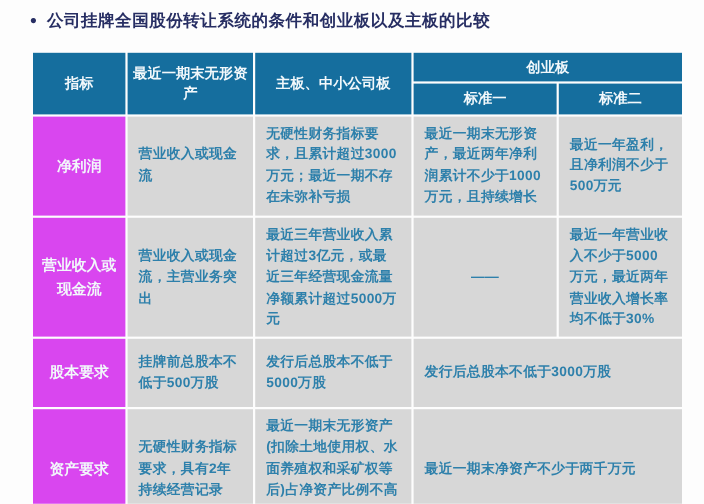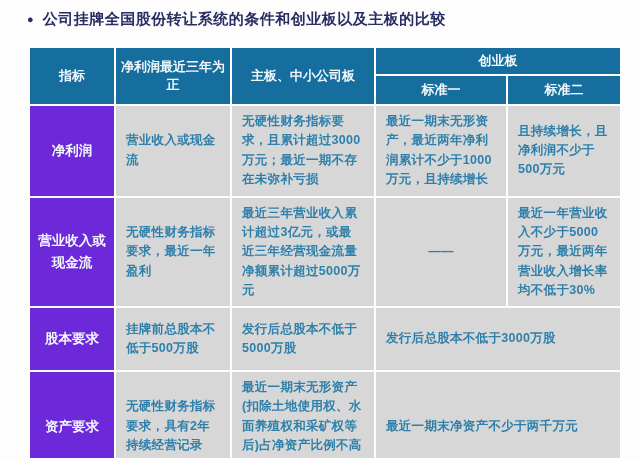--- a/index.html
+++ b/index.html
@@ -45,21 +45,21 @@
   th.hdr {
     background: #156e9e;
     color: #f2f8fb;
     font-size: 13px;
     font-weight: bold;
     text-align: center;
     padding: 2px 4px;
     line-height: 1.35;
   }
   th.rowhdr {
-    background: #6d28d9;
+    background: #d946ef;
     color: #f2f8fb;
     font-size: 13.5px;
     font-weight: bold;
     text-align: center;
     padding: 20px 8px;
     line-height: 1.6;
   }
   td.cell {
     background: #d7d7d7;
     color: #2e80ab;
@@ -90,40 +90,40 @@
   <colgroup>
     <col style="width:84px">
     <col style="width:114px">
     <col style="width:142px">
     <col style="width:130px">
     <col style="width:112px">
   </colgroup>
   <thead>
     <tr class="hr1">
       <th class="hdr" rowspan="2">指标</th>
-      <th class="hdr" rowspan="2">净利润最近三年为正</th>
+      <th class="hdr" rowspan="2">最近一期末无形资产</th>
       <th class="hdr" rowspan="2">主板、中小公司板</th>
       <th class="hdr" colspan="2">创业板</th>
     </tr>
     <tr class="hr2">
       <th class="hdr">标准一</th>
       <th class="hdr">标准二</th>
     </tr>
   </thead>
   <tbody>
     <tr class="r1">
       <th class="rowhdr">净利润</th>
       <td class="cell">营业收入或现金流</td>
       <td class="cell">无硬性财务指标要求，且累计超过3000万元；最近一期不存在未弥补亏损</td>
       <td class="cell">最近一期末无形资产，最近两年净利润累计不少于1000万元，且持续增长</td>
-      <td class="cell">且持续增长，且净利润不少于500万元</td>
+      <td class="cell">最近一年盈利，且净利润不少于500万元</td>
     </tr>
     <tr class="r2">
       <th class="rowhdr">营业收入或现金流</th>
-      <td class="cell">无硬性财务指标要求，最近一年盈利</td>
+      <td class="cell">营业收入或现金流，主营业务突出</td>
       <td class="cell">最近三年营业收入累计超过3亿元，或最近三年经营现金流量净额累计超过5000万元</td>
       <td class="cell center">——</td>
       <td class="cell">最近一年营业收入不少于5000万元，最近两年营业收入增长率均不低于30%</td>
     </tr>
     <tr class="r3">
       <th class="rowhdr">股本要求</th>
       <td class="cell">挂牌前总股本不低于500万股</td>
       <td class="cell">发行后总股本不低于5000万股</td>
       <td class="cell" colspan="2">发行后总股本不低于3000万股</td>
     </tr>

